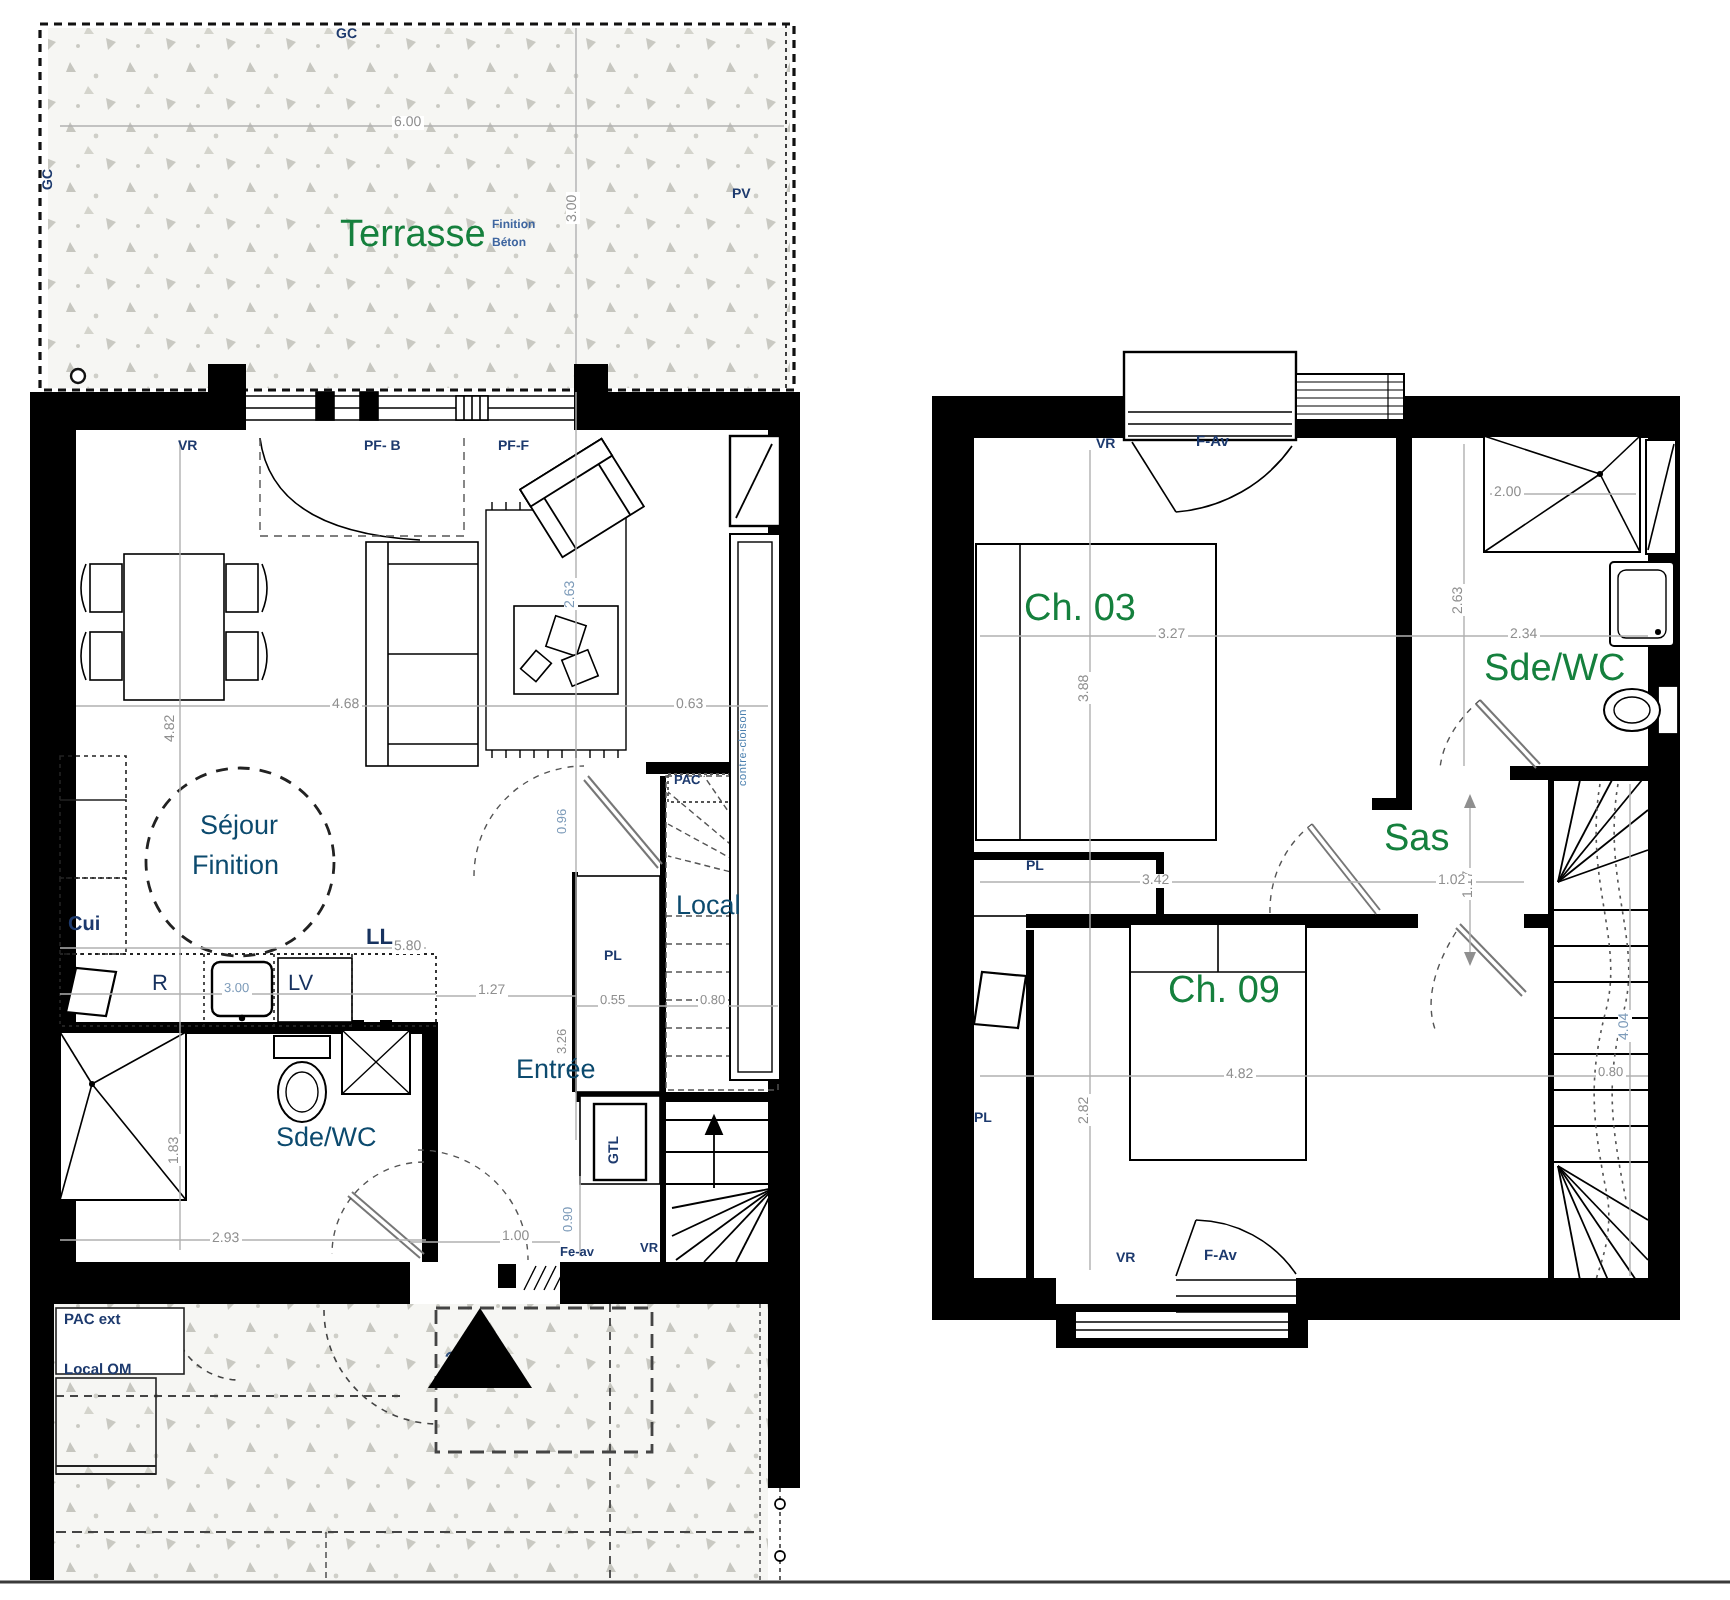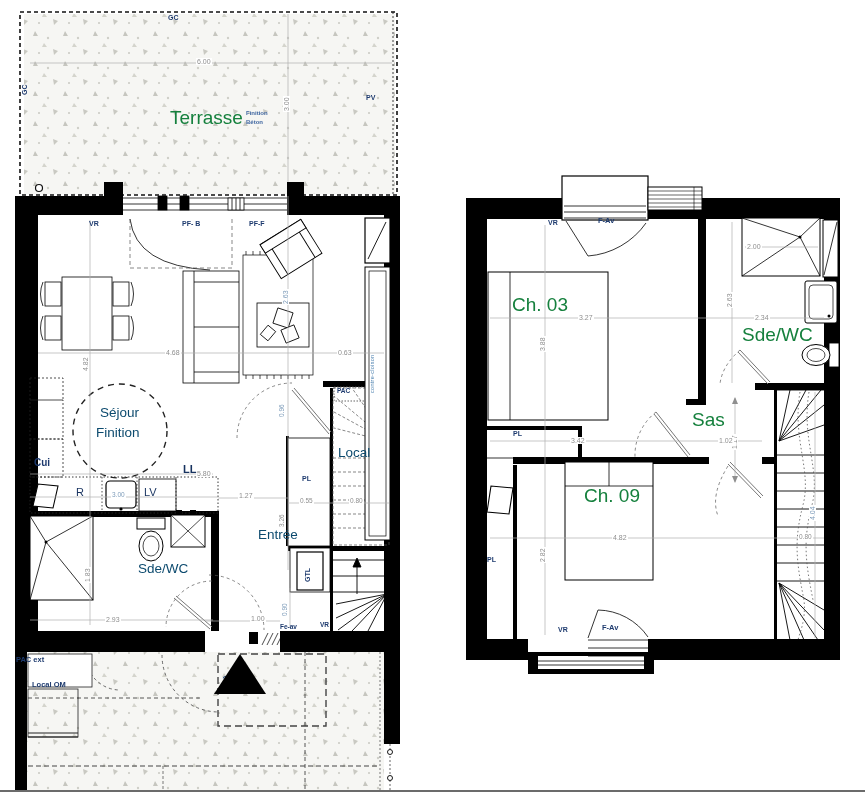--- a/index.html
+++ b/index.html
@@ -459,21 +459,21 @@
 <span class="lbl t-code" style="left:337px;top:388px;font-size:6.5px;">PAC</span>
 <span class="lbl t-room" style="left:338px;top:402px;margin-top:44px;">Local</span>
 <span class="lbl t-room" style="left:233px;top:528px;margin-left:25px;">Entrée</span>
 <span class="lbl t-room" style="left:138px;top:562px;">Sde/WC</span>
 <span class="lbl t-dim vert" style="left:84px;top:583px;">1.83</span>
 <span class="lbl t-dim" style="left:105px;top:616px;">2.93</span>
 <span class="lbl t-dim" style="left:250px;top:615px;">1.00</span>
 <span class="lbl t-dim t-dimb vert" style="left:282px;top:617px;font-size:6.5px;">0.90</span>
 <span class="lbl t-code" style="left:280px;top:624px;font-size:6.5px;">Fe-av</span>
 <span class="lbl t-code" style="left:320px;top:622px;font-size:6.5px;">VR</span>
-<span class="lbl t-code" style="left:16px;top:656px;font-size:7.5px;">PAC ext</span>
+<span class="lbl t-code" style="left:32px;top:656px;font-size:7.5px;">PAC ext</span>
 <span class="lbl t-code" style="left:32px;top:681px;font-size:7.5px;">Local OM</span>
 <span class="lbl unit-num" style="left:222px;top:674px;">2002</span>
 <div class="tri" style="left:214px;top:654px;"></div>
 
 <span class="lbl t-code" style="left:548px;top:219px;">VR</span>
 <span class="lbl t-code" style="left:598px;top:217px;font-size:7.5px;">F-Av</span>
 <span class="lbl t-big" style="left:512px;top:295px;">Ch. 03</span>
 <span class="lbl t-dim" style="left:578px;top:314px;">3.27</span>
 <span class="lbl t-dim vert" style="left:539px;top:352px;">3.88</span>
 <span class="lbl t-dim" style="left:746px;top:243px;">2.00</span>

